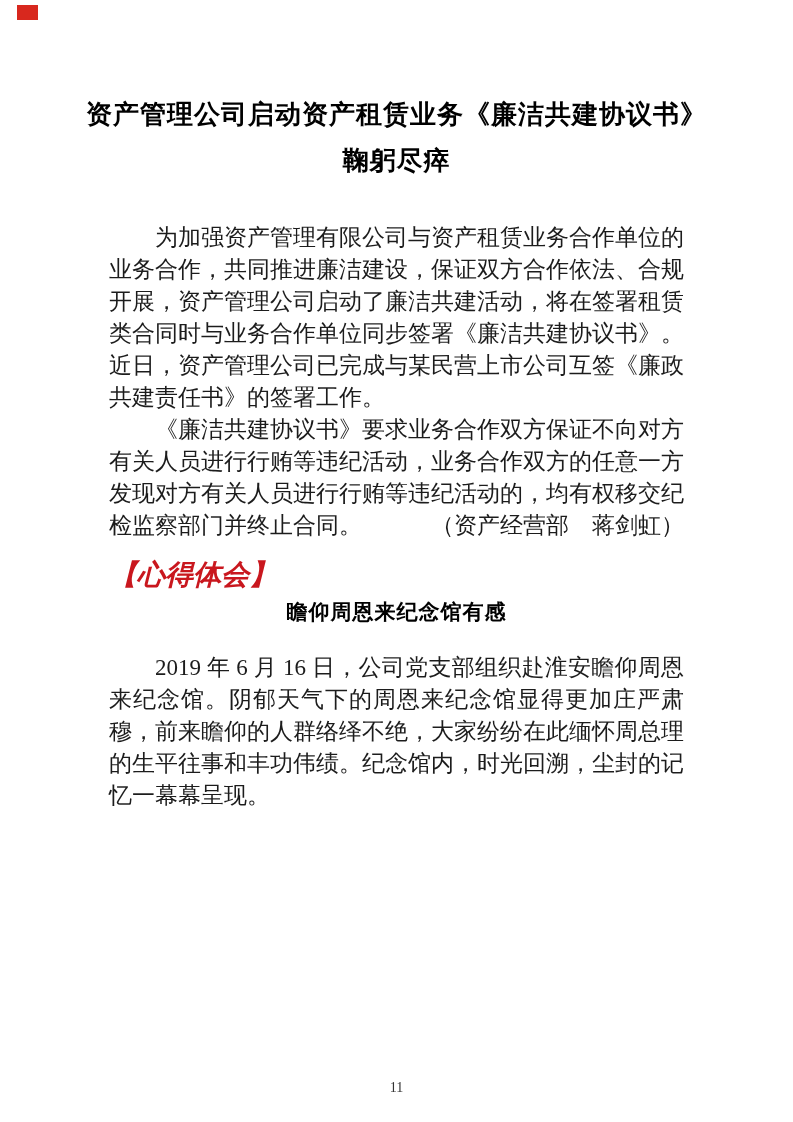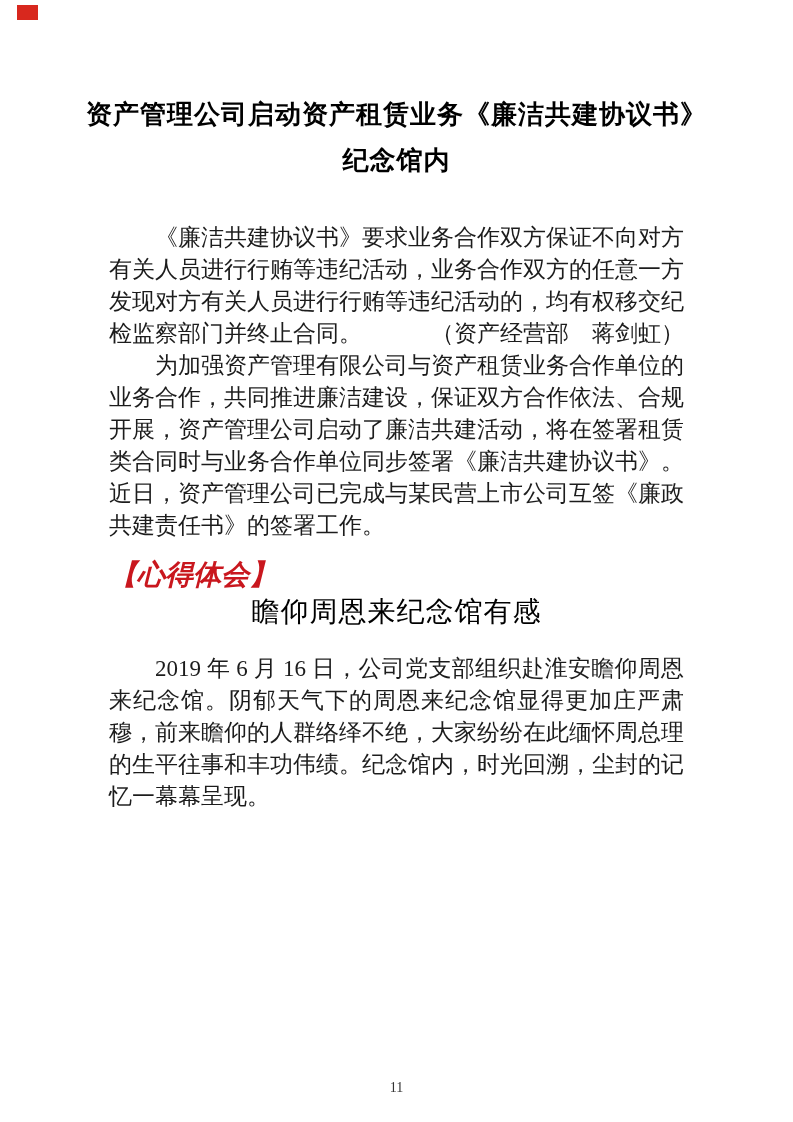--- a/index.html
+++ b/index.html
@@ -50,22 +50,22 @@
     font-size: 28px;
     line-height: 34px;
     font-weight: bold;
     color: #c9171e;
     text-indent: 0;
     font-style: italic;
   }
   .section-title {
     margin-top: 2px;
     text-align: center;
-    font-size: 28px;
-    font-weight: normal;
+    font-size: 21px;
+    font-weight: bold;
     line-height: 36px;
     color: #000000;
     letter-spacing: 1px;
   }
   .para.first-of-section { margin-top: 22px; }
   .page-number {
     position: absolute;
     top: 1080px;
     left: 0;
     width: 100%;
@@ -75,27 +75,27 @@
     font-family: "Liberation Serif", "DejaVu Serif", serif;
   }
 </style>
 </head>
 <body>
 
 <div class="page">
 
   <div class="corner-mark" style="background: rgb(216, 40, 30);"></div>
 
-  <h1 class="article-title"><span>资产管理公司启动资产租赁业务《廉洁共建协议书》</span><br><span>纪念馆内</span></h1>
+  <h1 class="article-title"><span>资产管理公司启动资产租赁业务《廉洁共建协议书》</span><br><span>鞠躬尽瘁</span></h1>
 
   <div class="content">
 
+    <p class="para"><span>为加强资产管理有限公司与资产租赁业务合作单位的业务合作，共同推进廉洁建设，保证双方合作依法、合规开展，资产管理公司启动了廉洁共建活动，将在签署租赁类合同时与业务合作单位同步签署《廉洁共建协议书》。近日，资产管理公司已完成与某民营上市公司互签《廉政共建责任书》的签署工作。</span></p>
+
     <p class="para"><span>《廉洁共建协议书》要求业务合作双方保证不向对方有关人员进行行贿等违纪活动，业务合作双方的任意一方发现对方有关人员进行行贿等违纪活动的，均有权移交纪检监察部门并终止合同。</span><span class="attribution">（资产经营部　蒋剑虹）</span></p>
-
-    <p class="para"><span>为加强资产管理有限公司与资产租赁业务合作单位的业务合作，共同推进廉洁建设，保证双方合作依法、合规开展，资产管理公司启动了廉洁共建活动，将在签署租赁类合同时与业务合作单位同步签署《廉洁共建协议书》。近日，资产管理公司已完成与某民营上市公司互签《廉政共建责任书》的签署工作。</span></p>
 
     <p class="para section-marker" style="color: rgb(201, 23, 30);">【心得体会】</p>
 
     <h2 class="section-title">瞻仰周恩来纪念馆有感</h2>
 
     <p class="para first-of-section"><span>2019 年 6 月 16 日，公司党支部组织赴淮安瞻仰周恩来纪念馆。阴郁天气下的周恩来纪念馆显得更加庄严肃穆，前来瞻仰的人群络绎不绝，大家纷纷在此缅怀周总理的生平往事和丰功伟绩。纪念馆内，时光回溯，尘封的记忆一幕幕呈现。</span></p>
 
 
   </div>
 

